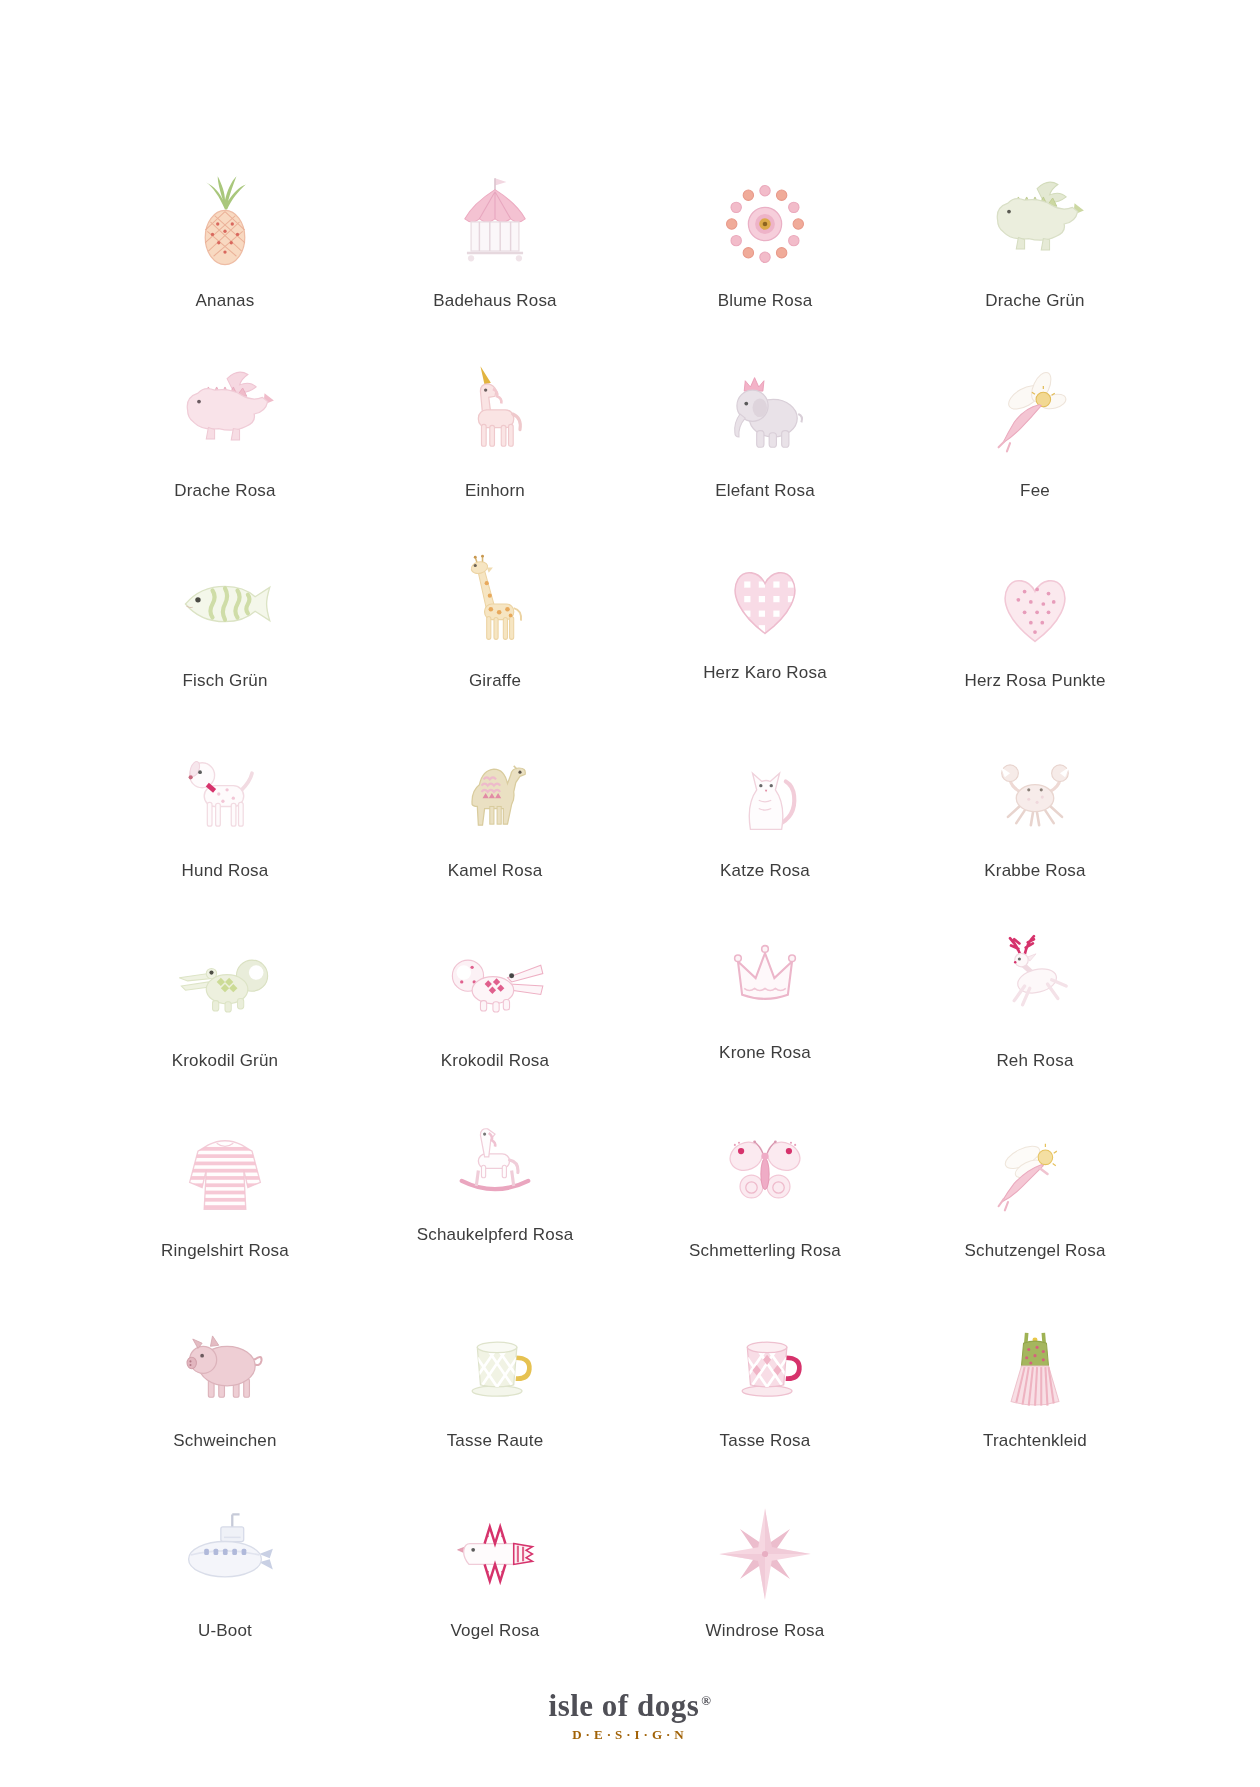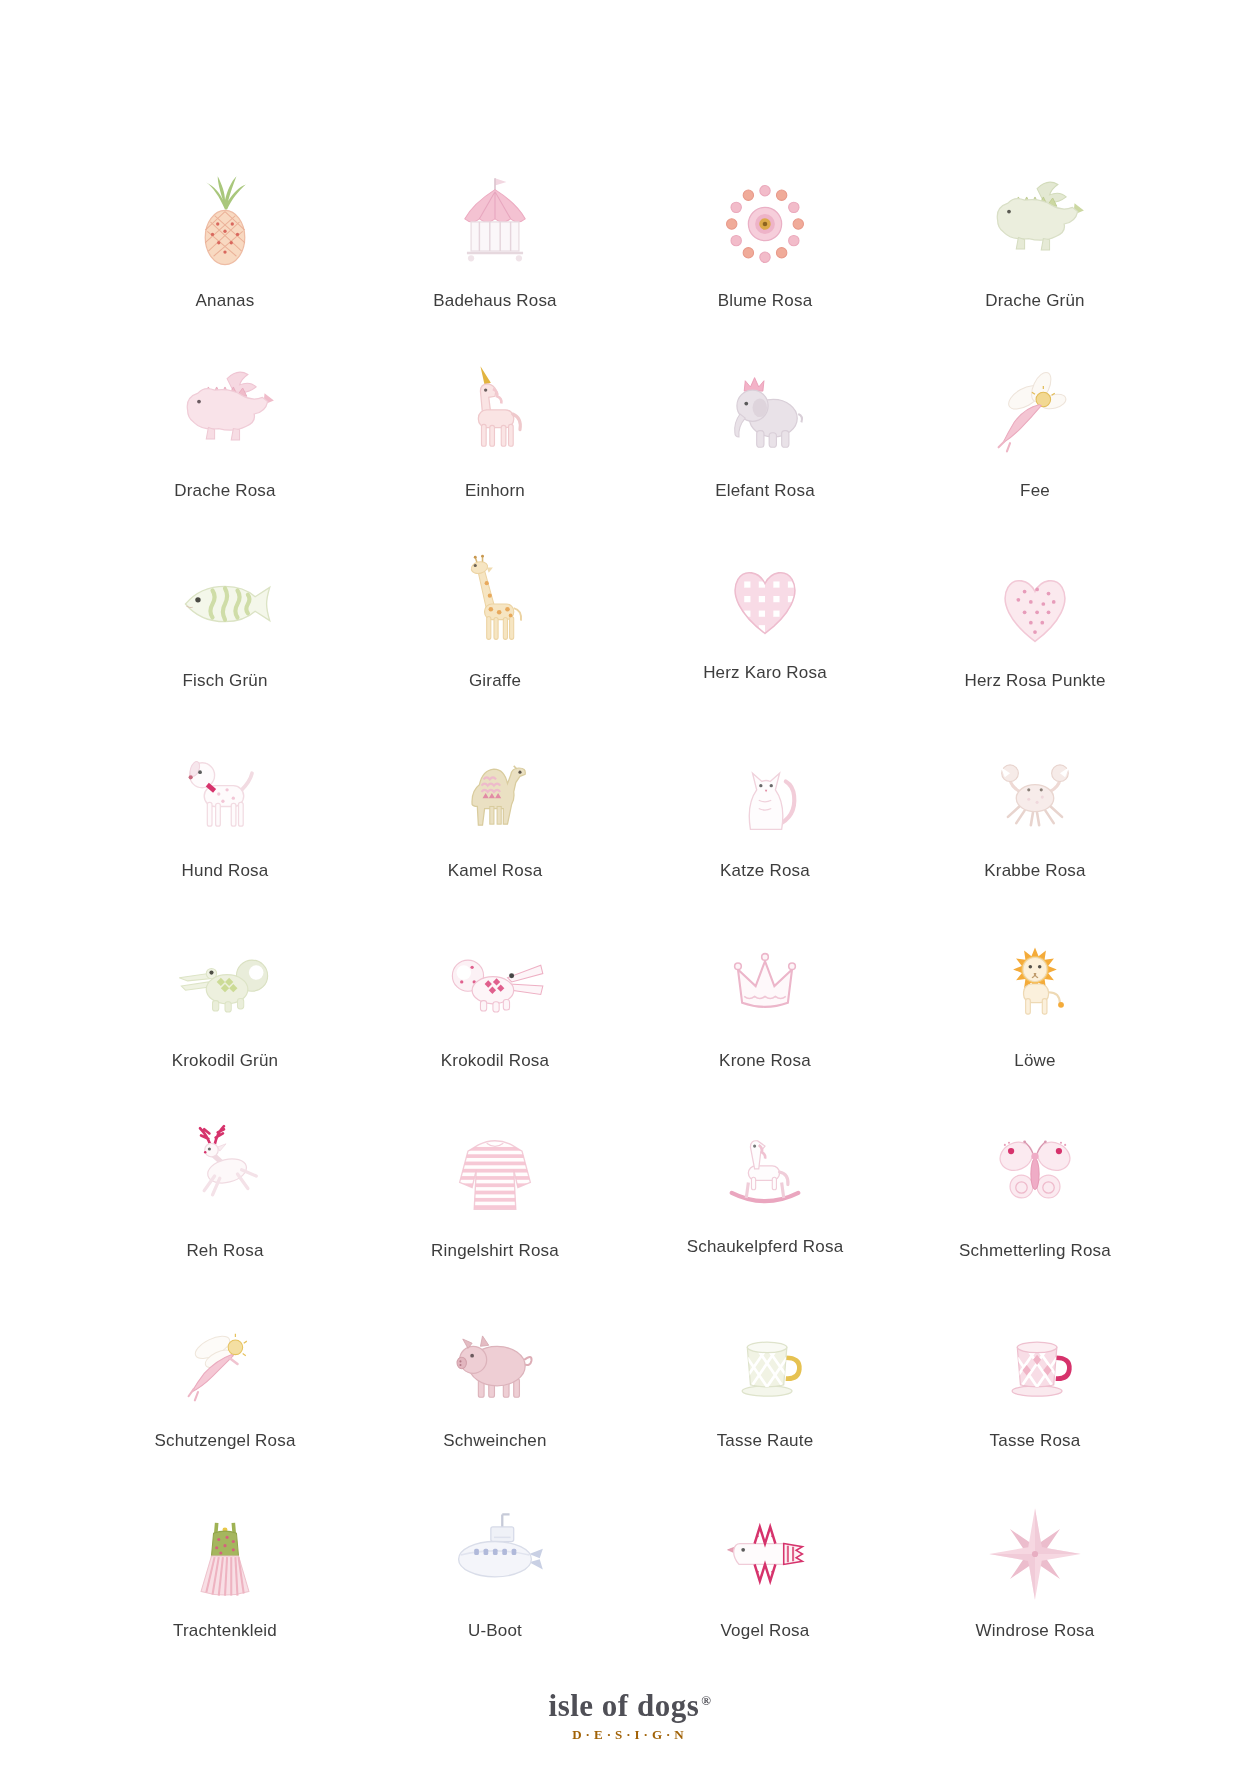--- a/index.html
+++ b/index.html
@@ -421,53 +421,33 @@
               <rect x="36" y="66" width="6" height="10" rx="2.5"></rect>
               <rect x="48" y="67" width="6" height="10" rx="2.5"></rect>
               <rect x="58" y="65" width="6" height="10" rx="2.5"></rect>
             </g>
           <circle cx="66" cy="42" r="2.4" fill="#464646"></circle>
         </svg>
       </div>
       <figcaption class="label">Krokodil Rosa</figcaption>
     </figure>
 
-    <figure class="cell" style="margin:0">
+    <figure class="cell" style="margin:8px">
       <div class="icon">
         <svg viewBox="0 0 100 100">
           <path d="M28 68 L24 36 L41 52 L50 28 L59 52 L76 36 L72 68 Q50 76 28 68 Z" fill="#fef8fa" stroke="#ecb6ca" stroke-width="2"></path>
           <circle cx="24" cy="33" r="3.2" fill="#fdf4f7" stroke="#ecb6ca" stroke-width="1.5"></circle>
           <circle cx="50" cy="24" r="3.2" fill="#fdf4f7" stroke="#ecb6ca" stroke-width="1.5"></circle>
           <circle cx="76" cy="33" r="3.2" fill="#fdf4f7" stroke="#ecb6ca" stroke-width="1.5"></circle>
           <path d="M30 62 q5 4 10 0 q5 4 10 0 q5 4 10 0 q5 4 10 0" stroke="#f0c6d5" stroke-width="1.5" fill="none"></path>
         </svg>
       </div>
       <figcaption class="label">Krone Rosa</figcaption>
     </figure>
 
-    <figure class="cell" style="margin:0">
-      <div class="icon">
-        <svg viewBox="0 0 100 100">
-          <path d="M71 36 L62.6 39.4 L68.2 46.5 L59.2 45.2 L60.5 54.2 L53.4 48.6 L50 57 L46.6 48.6 L39.5 54.2 L40.8 45.2 L31.8 46.5 L37.4 39.4 L29 36 L37.4 32.6 L31.8 25.5 L40.8 26.8 L39.5 17.8 L46.6 23.4 L50 15 L53.4 23.4 L60.5 17.8 L59.2 26.8 L68.2 25.5 L62.6 32.6 Z" fill="#f4ab3a"></path>
-          <circle cx="50" cy="36" r="13" fill="#f7c25e"></circle>
-          <rect x="39" y="50" width="24" height="18" rx="8" fill="#fbf0dc" stroke="#eed9b4" stroke-width="1.2"></rect>
-          <g fill="#fbf0dc" stroke="#eed9b4" stroke-width="1.1">
-              <rect x="41" y="64" width="4.5" height="15" rx="2"></rect>
-              <rect x="57" y="64" width="4.5" height="15" rx="2"></rect>
-            </g>
-          <path d="M63 58 q11 0 11 11" stroke="#eed9b4" stroke-width="2" fill="none"></path>
-          <circle cx="75" cy="70" r="2.8" fill="#f4ab3a"></circle>
-          <circle cx="50" cy="36" r="11.5" fill="#fcf0da" stroke="#eed9b4" stroke-width="1"></circle>
-          <circle cx="45.5" cy="33.5" r="1.7" fill="#56524a"></circle>
-            <circle cx="54.5" cy="33.5" r="1.7" fill="#56524a"></circle>
-          <path d="M48.8 40 h2.4 M50 40 q0 3 -3 4 M50 40 q0 3 3 4" stroke="#bf9a6a" stroke-width="1.1" fill="none"></path>
-        </svg>
-      </div>
-      <figcaption class="label">Löwe</figcaption>
-    </figure>
 
     <figure class="cell" style="margin:0">
       <div class="icon">
         <svg viewBox="0 0 100 100">
           <g stroke="#d6336c" stroke-width="2.6" fill="none" stroke-linecap="round">
             <path d="M36 22 C33 14 30 10 26 6 M34 16 L27 13 M35 11 L30 7"></path>
             <path d="M40 22 C42 13 45 8 49 4 M41 15 L48 11 M43 10 L49 7"></path>
           </g>
           <path d="M38 31 L48 40" stroke="#f0dae1" stroke-width="5"></path>
           <circle cx="37" cy="27" r="6.5" fill="#fdf8f9" stroke="#f0dae1" stroke-width="1.2"></circle>
@@ -505,21 +485,21 @@
               <rect x="10" y="66" width="80" height="3.6"></rect>
               <rect x="10" y="73" width="80" height="3.6"></rect>
               <rect x="10" y="80" width="80" height="3.6"></rect>
           </g>
           <path d="M42 20.5 q8 6 16 0" stroke="#f2cdd8" stroke-width="1.2" fill="#ffffff"></path>
         </svg>
       </div>
       <figcaption class="label">Ringelshirt Rosa</figcaption>
     </figure>
 
-    <figure class="cell" style="margin:4px">
+    <figure class="cell" style="margin:16px">
       <div class="icon">
         <svg viewBox="0 0 100 100">
           <path d="M18 72 Q50 88 82 72" stroke="#eaa6bf" stroke-width="4" fill="none" stroke-linecap="round"></path>
           <line x1="34" y1="62" x2="32" y2="77" stroke="#f0cdd9" stroke-width="3"></line>
           <line x1="66" y1="62" x2="68" y2="77" stroke="#f0cdd9" stroke-width="3"></line>
           <rect x="34" y="46" width="30" height="14" rx="7" fill="#fefcfd" stroke="#f0cdd9" stroke-width="1.3"></rect>
           <g fill="#fefcfd" stroke="#f0cdd9" stroke-width="1.1">
               <rect x="37" y="57" width="4" height="12" rx="2"></rect>
               <rect x="57" y="57" width="4" height="12" rx="2"></rect>
             </g>

